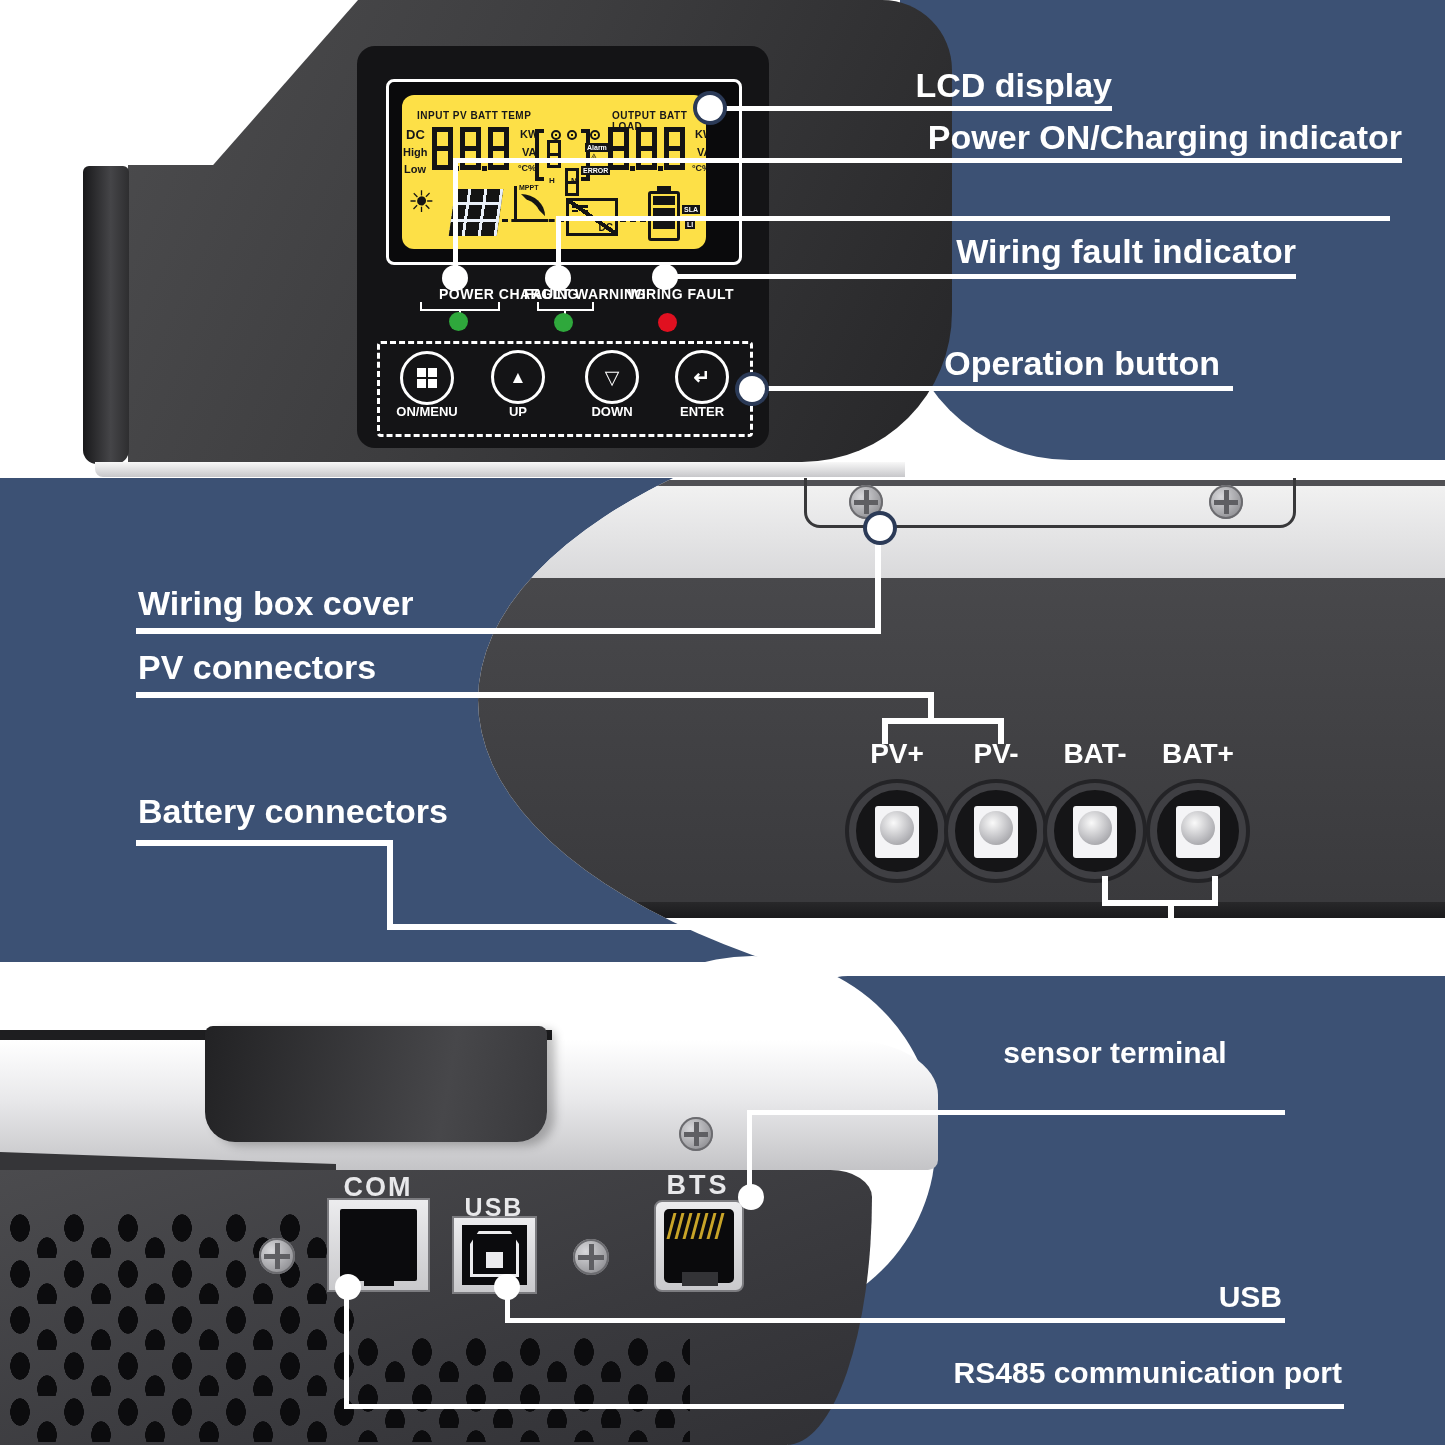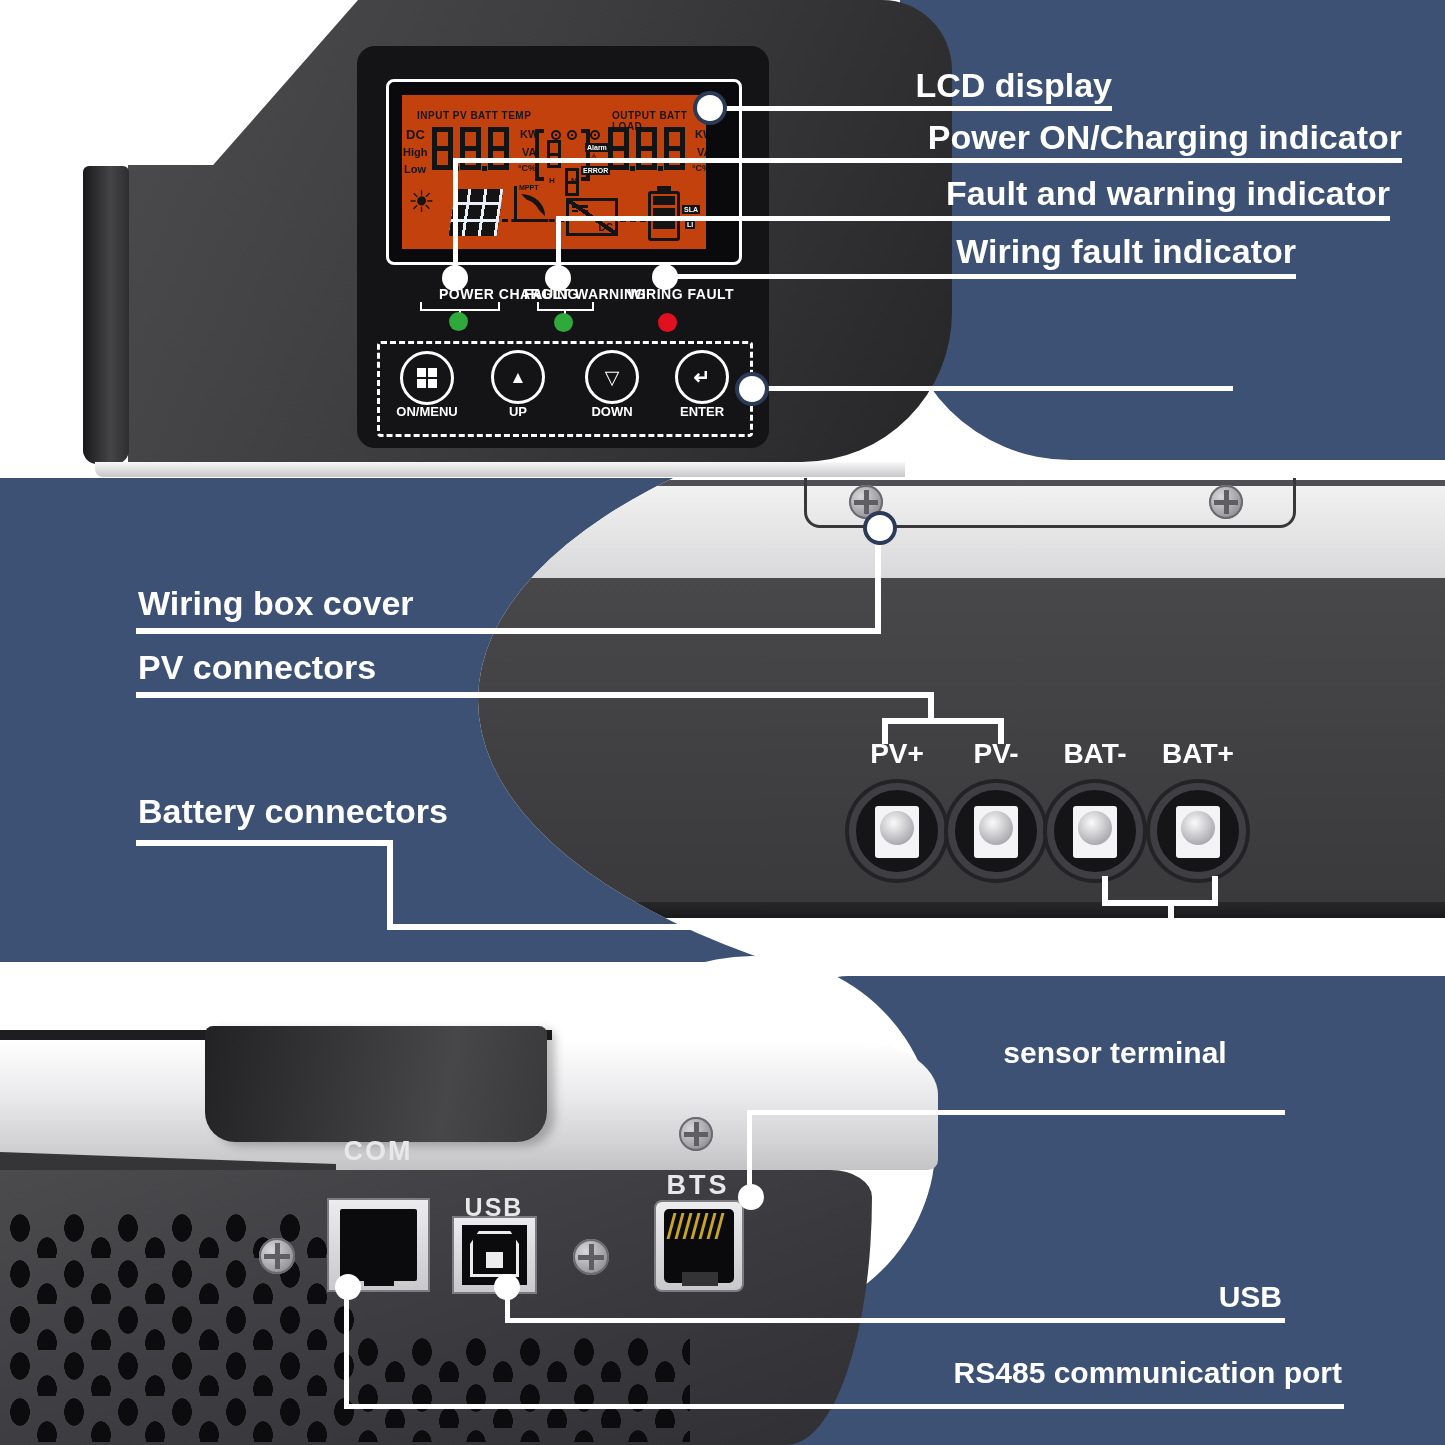--- a/index.html
+++ b/index.html
@@ -46,21 +46,21 @@
   <div class="abs" style="left:128px;top:0;width:230px;height:165px;background:#fff;z-index:3;
               clip-path:polygon(0 0,100% 0,37% 100%,0 100%);"></div>
   <div class="abs" style="left:83px;top:166px;width:46px;height:298px;z-index:3;border-radius:6px 6px 14px 14px;
               background:linear-gradient(90deg,#18181a,#454548 60%,#2e2e30);"></div>
   <div class="abs" style="left:95px;top:462px;width:810px;height:15px;border-bottom-left-radius:8px;z-index:3;
               background:linear-gradient(#f8f8f8,#c7c7ca);"></div>
 
   <div class="abs" style="left:357px;top:46px;width:412px;height:402px;background:#141416;border-radius:18px;z-index:4;"></div>
   <div class="abs" style="left:386px;top:79px;width:356px;height:186px;border:3px solid #fff;background:#0a0a0c;border-radius:8px;box-sizing:border-box;z-index:5;"></div>
 
-  <div class="abs" style="left:402px;top:95px;width:304px;height:154px;background:#c2410c;border-radius:0;z-index:6;overflow:hidden;">
+  <div class="abs" style="left:402px;top:95px;width:304px;height:154px;background:#fde047;border-radius:12px;z-index:6;overflow:hidden;">
     <span class="abs" style="left:15px;top:15px;font-size:10px;font-weight:bold;color:#16161a;letter-spacing:.5px;">INPUT PV BATT TEMP</span>
     <span class="abs" style="left:210px;top:15px;font-size:10px;font-weight:bold;color:#16161a;letter-spacing:.5px;">OUTPUT BATT LOAD</span>
     <span class="abs" style="left:4px;top:32px;font-size:13px;font-weight:bold;color:#16161a;">DC</span>
     <span class="abs" style="left:1px;top:51px;font-size:11px;font-weight:bold;color:#16161a;">High</span>
     <span class="abs" style="left:2px;top:68px;font-size:11px;font-weight:bold;color:#16161a;">Low</span>
 
     <div class="abs" style="left:30px;top:32px;display:flex;align-items:stretch;height:46px;">
       <div class="seg8"></div>
         <div class="segdot"></div>
       <div class="seg8"></div>
@@ -169,28 +169,28 @@
   <span class="lbl" style="right:333px;top:66px;font-size:34px;">LCD display</span>
 
   <div class="dot" style="left:442px;top:265px;"></div>
   <div class="line" style="left:453px;top:158px;width:5px;height:120px;"></div>
   <div class="line" style="left:455px;top:158px;width:947px;height:5px;"></div>
   <span class="lbl" style="right:43px;top:118px;font-size:34px;">Power ON/Charging indicator</span>
 
   <div class="dot" style="left:545px;top:265px;"></div>
   <div class="line" style="left:556px;top:216px;width:5px;height:62px;"></div>
   <div class="line" style="left:558px;top:216px;width:832px;height:5px;"></div>
-  <span class="lbl" style="right:55px;top:174px;font-size:34px;">Fault and warning indicator</span>
 
   <div class="dot" style="left:652px;top:264px;"></div>
   <div class="line" style="left:665px;top:274px;width:631px;height:5px;"></div>
   <span class="lbl" style="right:149px;top:232px;font-size:34px;">Wiring fault indicator</span>
 
   <div class="dot ringed" style="left:739px;top:376px;"></div>
   <div class="line" style="left:752px;top:386px;width:481px;height:5px;"></div>
+  <span class="lbl" style="right:225px;top:344px;font-size:34px;">Operation button</span>
 
   <div class="abs" style="left:0;top:478px;width:1445px;height:484px;background:#3C5174;z-index:1;"></div>
   <div class="abs" style="left:0;top:478px;width:1445px;height:484px;overflow:hidden;z-index:2;">
     <div style="position:absolute;left:478px;top:-108px;width:1500px;height:660px;background:#fff;border-radius:50%;overflow:hidden;">
 
       <div style="position:absolute;left:0;top:110px;width:1500px;height:98px;border-top:6px solid #505054;box-sizing:border-box;
                   background:linear-gradient(#F1F1F1,#D9D9DB);"></div>
       <div style="position:absolute;left:326px;top:82px;width:492px;height:76px;border:3px solid #38383a;border-radius:16px;box-sizing:border-box;"></div>
       <div class="screw" style="left:371px;top:115px;width:34px;height:34px;">
           <span class="hbar"></span>
@@ -271,21 +271,21 @@
     </div>
   <div class="screw" style="left:259px;top:1238px;width:36px;height:36px;z-index:6;">
       <span class="hbar"></span>
       <span class="vbar"></span>
     </div>
   <div class="screw" style="left:573px;top:1239px;width:36px;height:36px;z-index:6;">
       <span class="hbar"></span>
       <span class="vbar"></span>
     </div>
 
-  <span class="port-lbl" style="left:328px;top:1136px;font-size:27px;letter-spacing:2px;">COM</span>
+  <span class="port-lbl" style="left:328px;top:1172px;font-size:27px;letter-spacing:2px;">COM</span>
   <div class="abs" style="left:327px;top:1198px;width:103px;height:94px;z-index:7;border:2px solid #7c7c80;box-sizing:border-box;
               background:linear-gradient(#ECECEE,#C9C9CC);">
     <div style="position:absolute;left:11px;top:9px;width:77px;height:72px;background:#0B0B0D;border-radius:2px;"></div>
     <div style="position:absolute;left:35px;top:68px;width:30px;height:18px;background:#0B0B0D;"></div>
   </div>
   <span class="port-lbl" style="left:444px;top:1193px;font-size:25px;letter-spacing:2px;">USB</span>
   <div class="abs" style="left:452px;top:1216px;width:85px;height:78px;z-index:7;border:2px solid #7c7c80;box-sizing:border-box;
               background:linear-gradient(#ECECEE,#C9C9CC);">
     <div style="position:absolute;left:8px;top:7px;width:65px;height:60px;background:#0B0B0D;"></div>
     <div style="position:absolute;left:16px;top:13px;width:49px;height:46px;border:3px solid #ECECEE;box-sizing:border-box;

